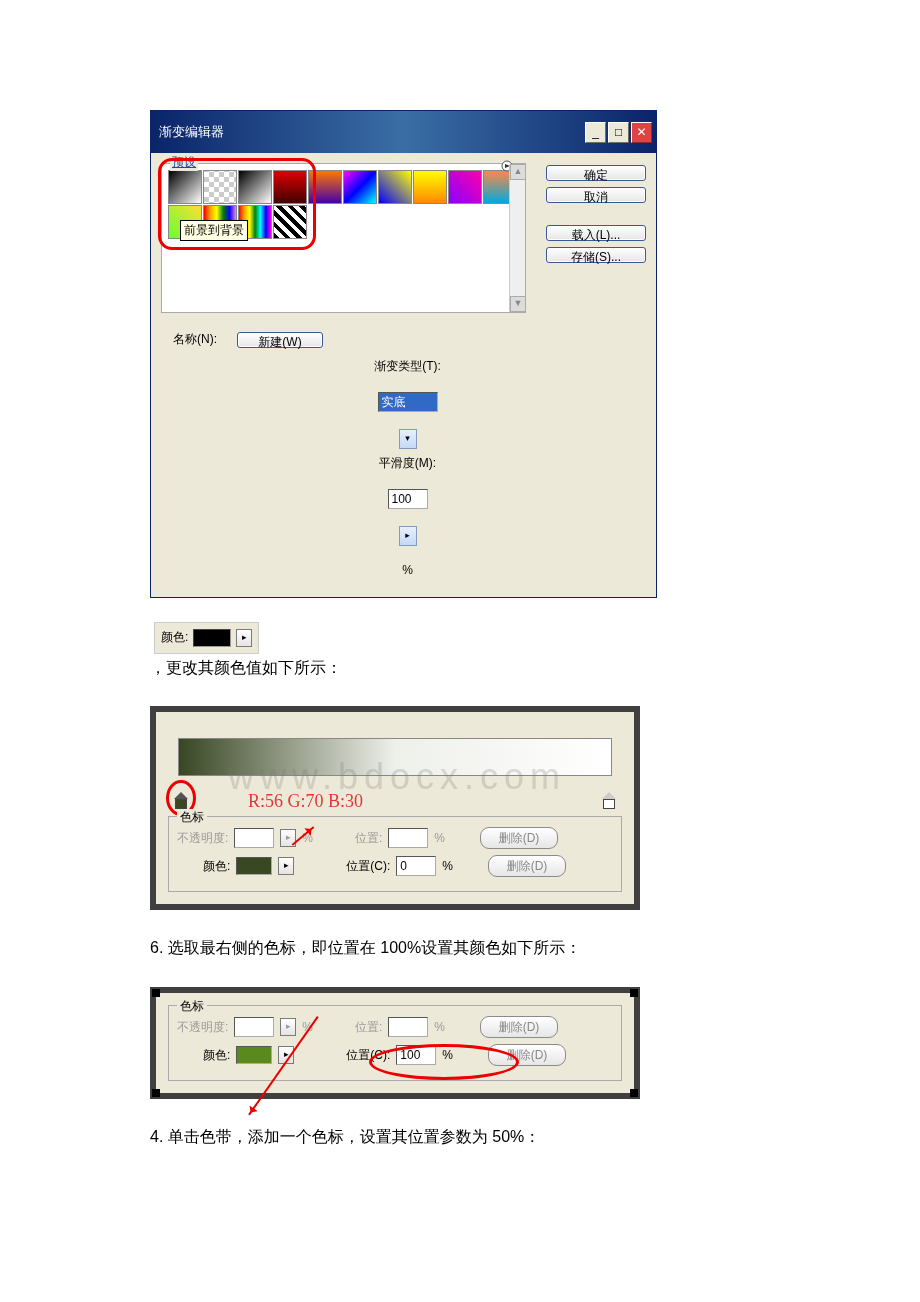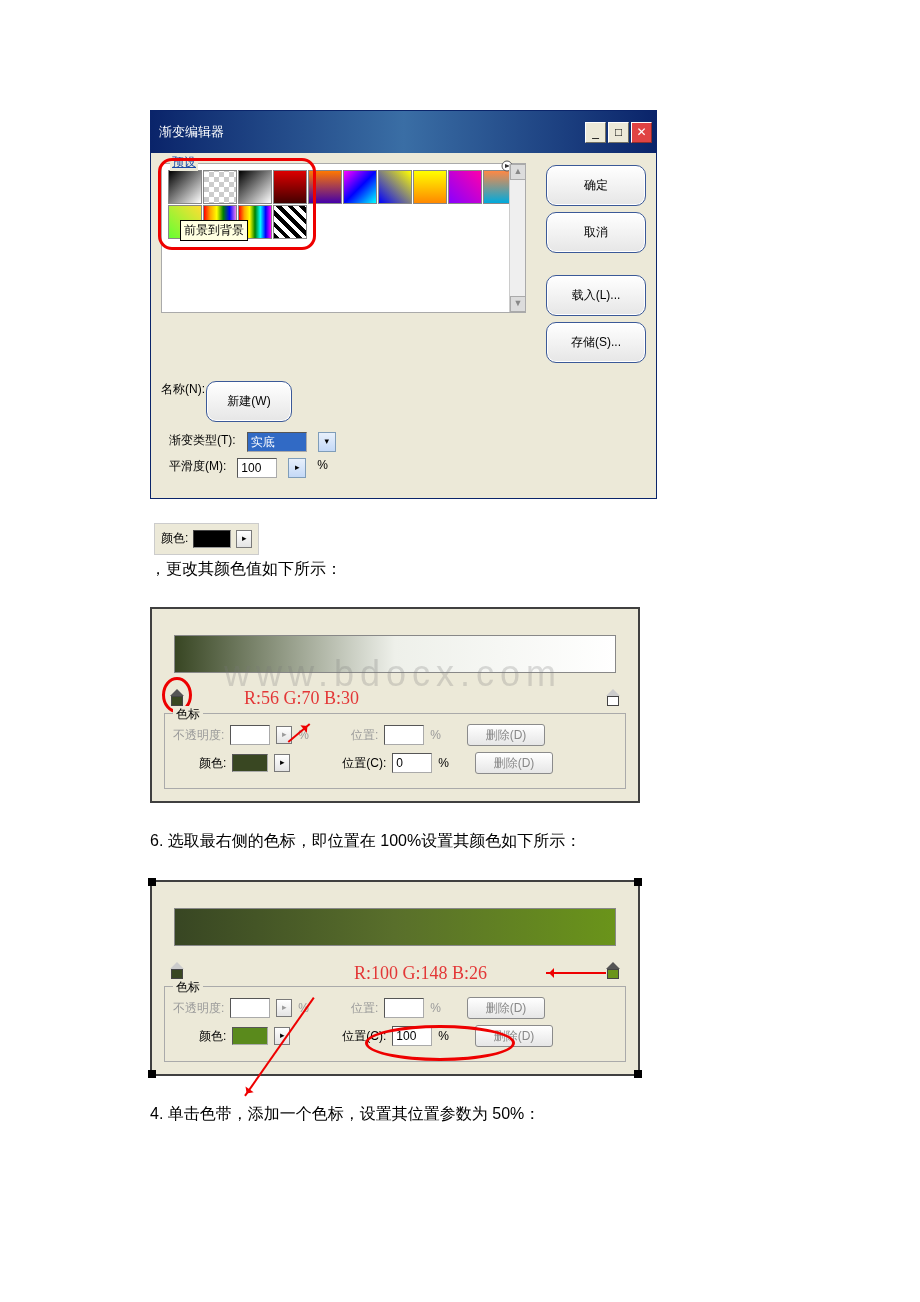--- a/index.html
+++ b/index.html
@@ -107,47 +107,47 @@
     font-size: 9px; text-align: center; line-height: 13px; color: #888;
   }
   .side-buttons {
     width: 100px;
     display: flex;
     flex-direction: column;
     gap: 6px;
     padding-top: 2px;
   }
   .xp-btn {
-    height: 41px;
+    height: 16px;
     background: linear-gradient(#fff, #e6e6e6);
     border: 1px solid #3b5998;
-    border-radius: 10px;
+    border-radius: 3px;
     font-size: 12px;
     box-shadow: inset 0 0 0 1px #fff;
   }
   .name-row {
-    padding: 8px 10px 4px;
+    padding: 8px 22px 4px;
     display: flex;
-    align-items: flex-start;
-    gap: 1px;
+    align-items: flex-end;
+    gap: 20px;
     font-size: 12px;
   }
   .text-input {
     flex: 1;
     height: 20px;
     border: 1px inset #aaa;
     background: #fff;
     padding: 0 3px;
     font-size: 12px;
   }
   .type-rows {
     padding: 6px 10px 14px 18px;
     font-size: 12px;
   }
-  .type-rows .row { display: flex; align-items: flex-start; gap: 11px; margin-bottom: 6px; }
+  .type-rows .row { display: flex; align-items: center; gap: 17px; margin-bottom: 6px; flex-direction: column; }
   .combo {
     width: 60px; height: 20px;
     background: #316ac5; color: #fff;
     border: 1px inset #aaa;
     padding: 0 3px;
     font-size: 12px;
     display: inline-flex; align-items: center;
   }
   .dropdown-btn {
     width: 18px; height: 20px;
@@ -184,21 +184,21 @@
     width: 16px; height: 18px;
     border: 1px solid #7a7a7a;
     background: linear-gradient(#fff,#e4e4e4);
     text-align: center; font-size: 9px; line-height: 15px;
   }
 
   
   .stop-panel {
     width: 490px;
     background: #ece9d8;
-    border: 2px solid #404040;
+    border: 6px solid #404040;
     padding: 12px;
   }
   .grad-bar-wrap {
     position: relative;
     height: 70px;
     margin-bottom: 8px;
   }
   .grad-bar {
     height: 38px;
     border: 1px solid #888;
@@ -292,21 +292,22 @@
     border: 1px inset #aaa;
     font-size: 12px;
     padding: 0 3px;
   }
   .del-btn {
     width: 78px; height: 22px;
     background: linear-gradient(#fff,#e6e6e6);
     border: 1px solid #8b8b8b;
     font-size: 12px;
     color: #888;
-    border-radius: 3px;
+    border-radius: 9px;
+    margin-left: 9px;
   }
   .color-swatch-small {
     width: 36px; height: 18px;
     border: 1px inset #aaa;
   }
   .group-circled {
     position: absolute;
     border: 3px solid #e00;
     border-radius: 50%/50%;
     pointer-events: none;
@@ -462,35 +463,20 @@
   </div>
 
   <p class="para">6. 选取最右侧的色标，即位置在 100%设置其颜色如下所示：</p>
 
   <div class="stop-panel" style="position:relative">
     <div class="corner-handle" style="top:-4px;left:-4px"></div>
     <div class="corner-handle" style="top:-4px;right:-4px"></div>
     <div class="corner-handle" style="bottom:-4px;left:-4px"></div>
     <div class="corner-handle" style="bottom:-4px;right:-4px"></div>
 
-    <div class="grad-bar-wrap" style="position:relative">
-      <div class="opacity-stop" style="left:10px"></div>
-      <div class="opacity-stop" style="right:10px"></div>
-      <div class="grad-bar grad-b"></div>
-      <div class="color-stop-marker" style="left:6px">
-        <div class="marker-triangle" style="border-bottom-color:#ccc"></div>
-        <div class="marker-box" style="background:#394722"></div>
-      </div>
-      <div class="color-stop-marker" style="right:6px">
-        <div class="marker-triangle"></div>
-        <div class="marker-box" style="background:#6a941a"></div>
-      </div>
-      <div class="red-text" style="left:190px; bottom:-6px">R:100 G:148 B:26</div>
-      <div class="red-arrow head-left" style="right:20px; bottom:4px; width:60px"></div>
-    </div>
     <div class="stop-fieldset" style="position:relative">
       <span class="legend">色标</span>
       <div class="row">
         <span class="disabled">不透明度:</span>
         <input class="field-box disabled" style="width: 40px;">
         <span class="mini-arrow disabled">▸</span>
         <span class="disabled">%</span>
         <span style="width:30px"></span>
         <span class="disabled">位置:</span>
         <input class="field-box disabled" style="width: 40px;">

